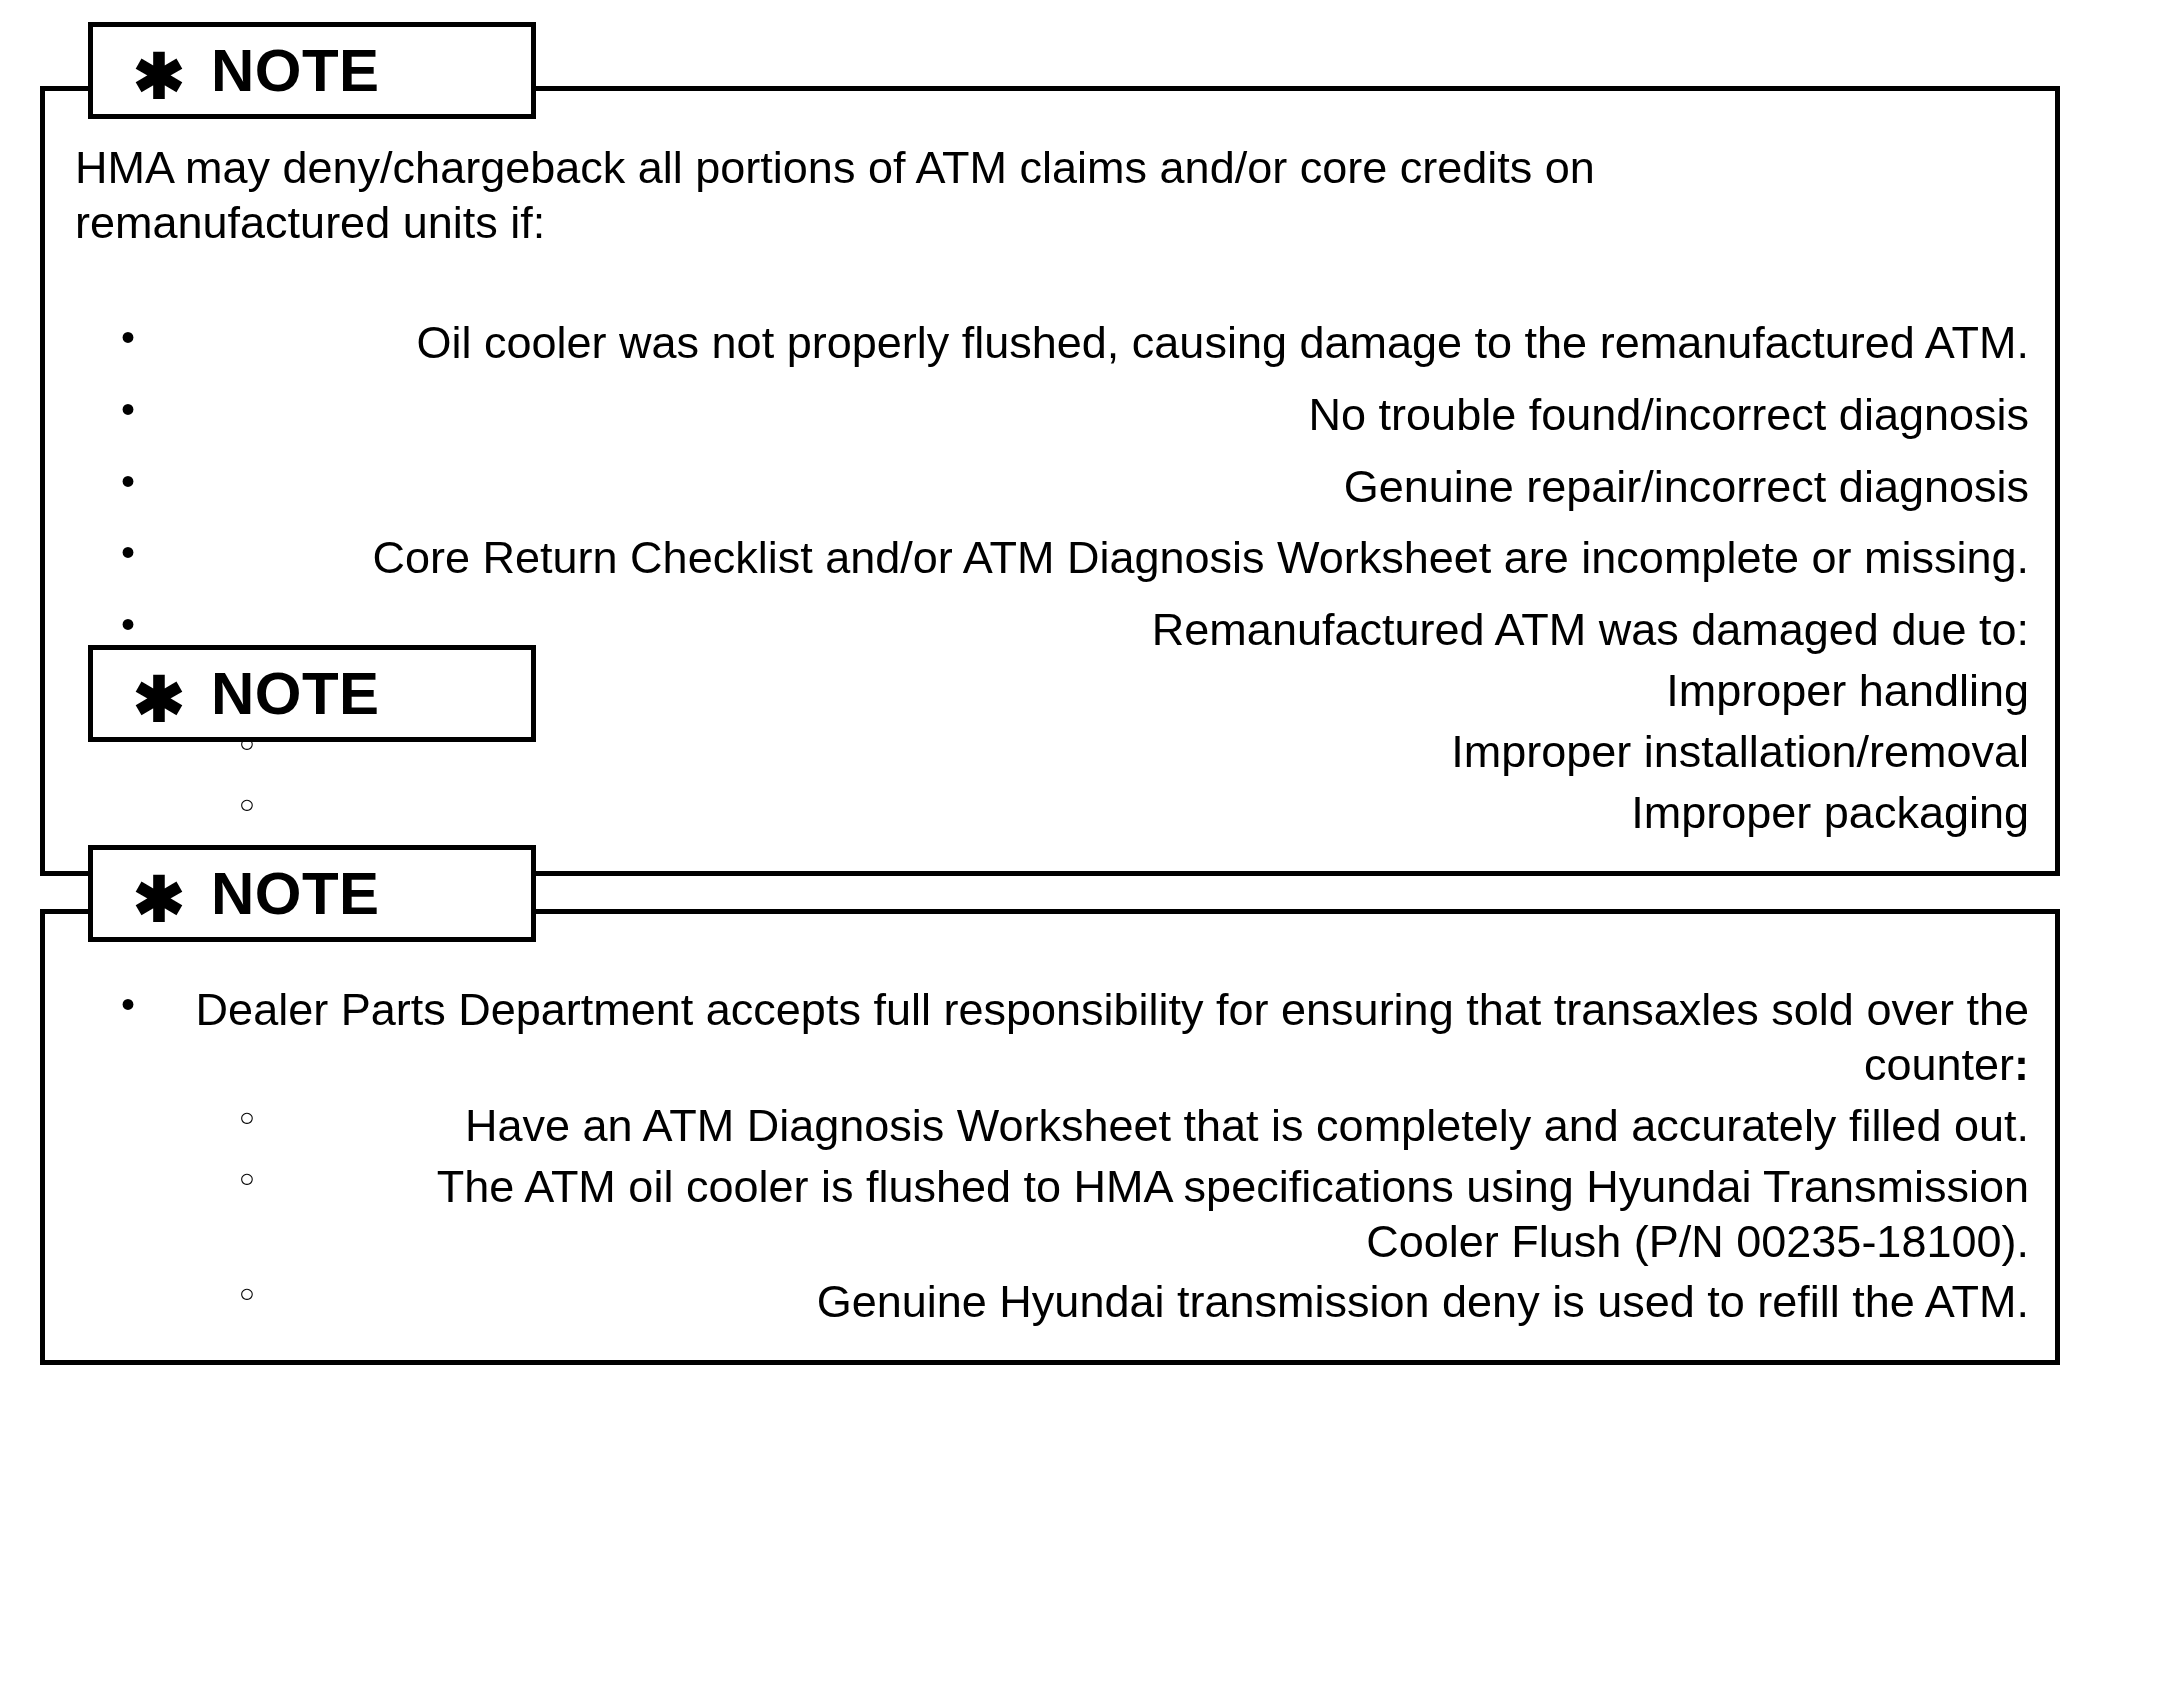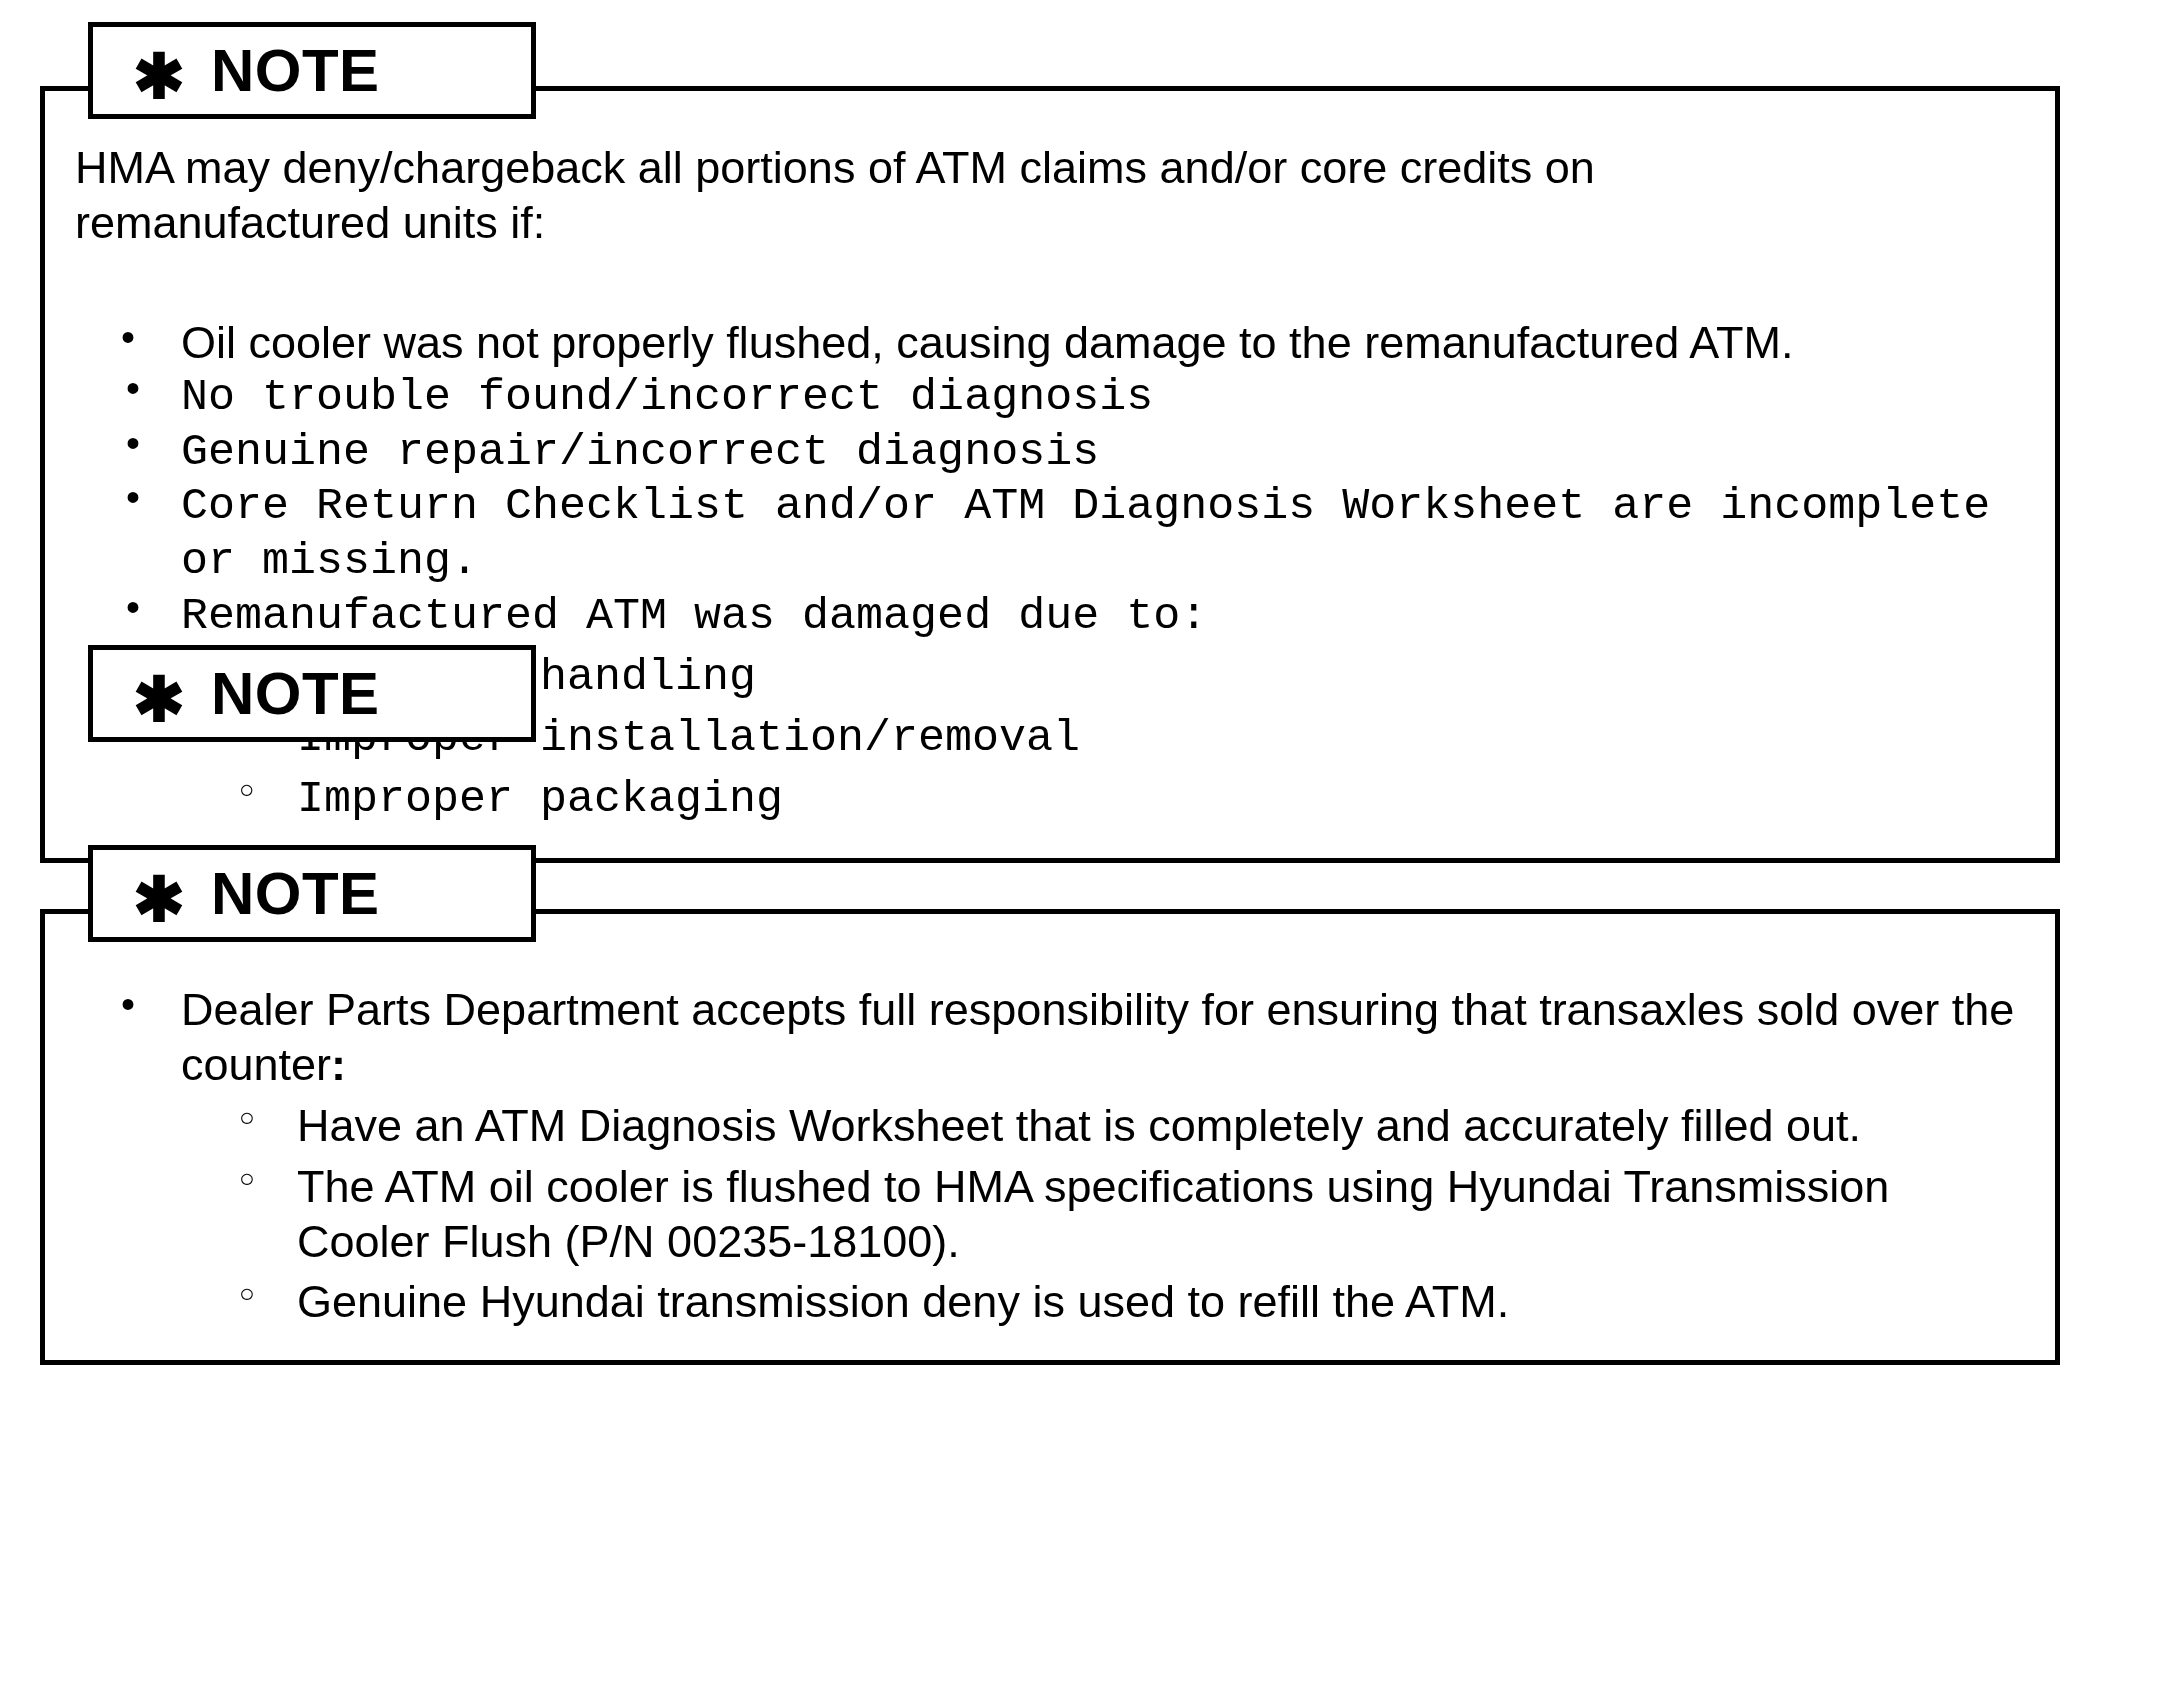--- a/index.html
+++ b/index.html
@@ -95,29 +95,30 @@
     list-style: none;
     margin: 0;
     padding: 0;
   }
   ul.lvl1 > li {
     position: relative;
     padding-left: 110px;
     font-size: 45px;
     line-height: 1.22;
     margin-top: 19px;
+    text-align: right;
   }
   ul.lvl1 > li::before {
     content: "\2022";
     position: absolute;
     left: 50px;
     top: -3px;
     font-size: 40px;
   }
-  ul.lvl1 > li.tight { margin-top: 0; font-family: Liberation Mono, monospace; }
+  ul.lvl1 > li.tight { margin-top: 17px; }
 
   ul.lvl2 {
     list-style: none;
     margin: 4px 0 0 0;
     padding: 0;
   }
   ul.lvl2 > li {
     position: relative;
     padding-left: 116px;
     font-size: 45px;

